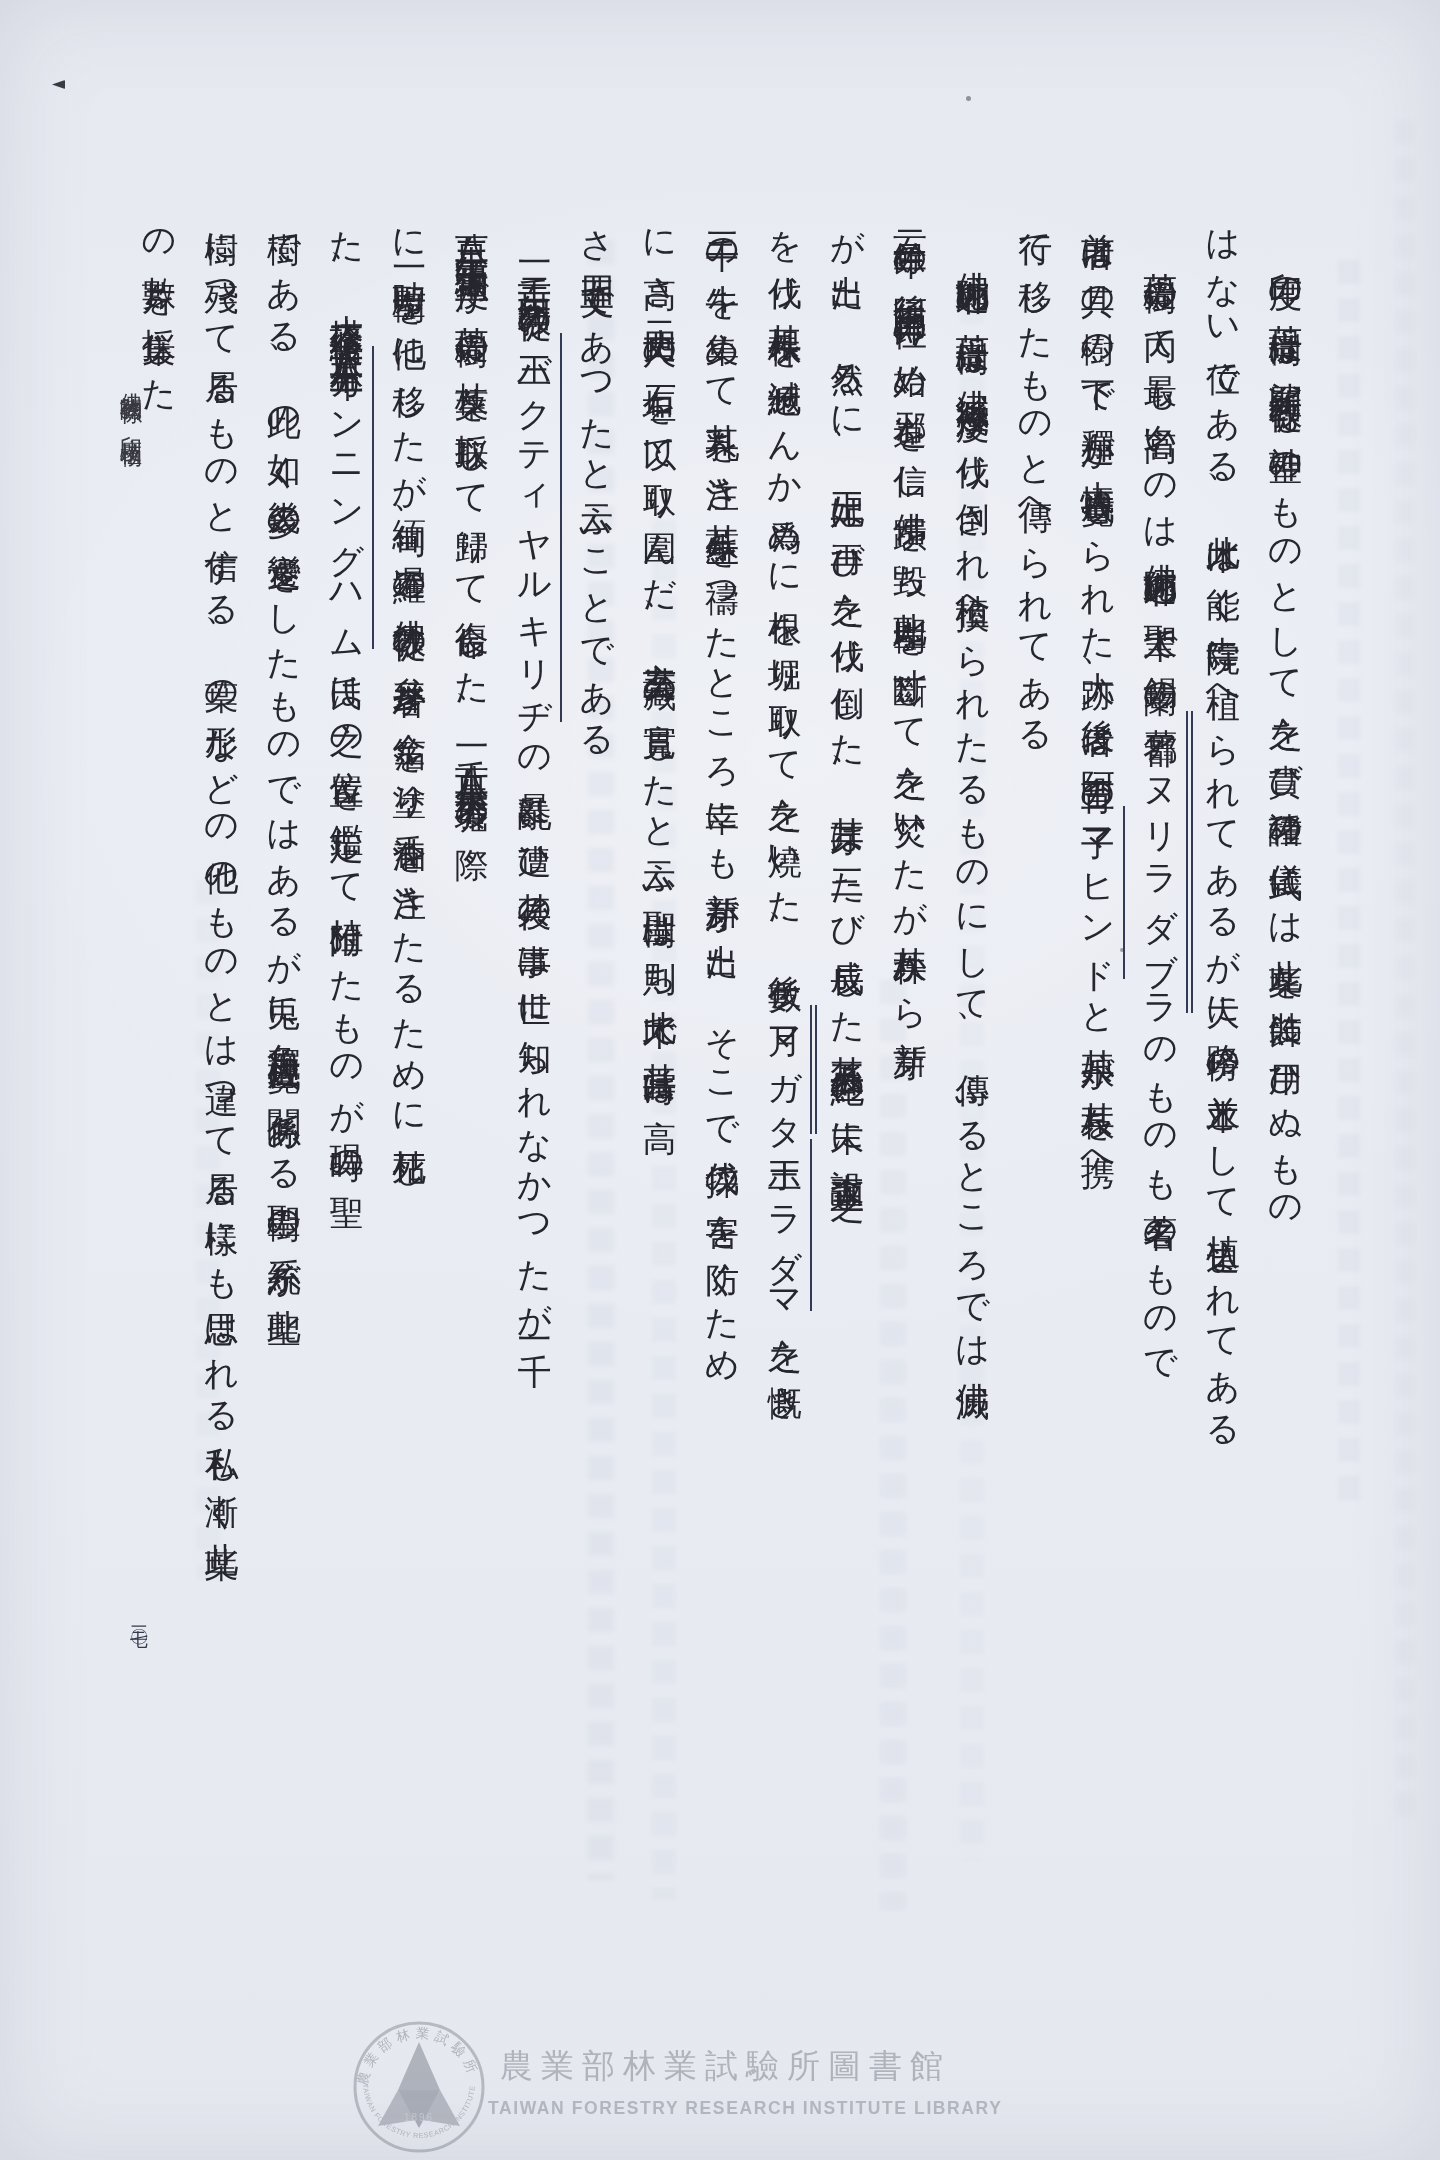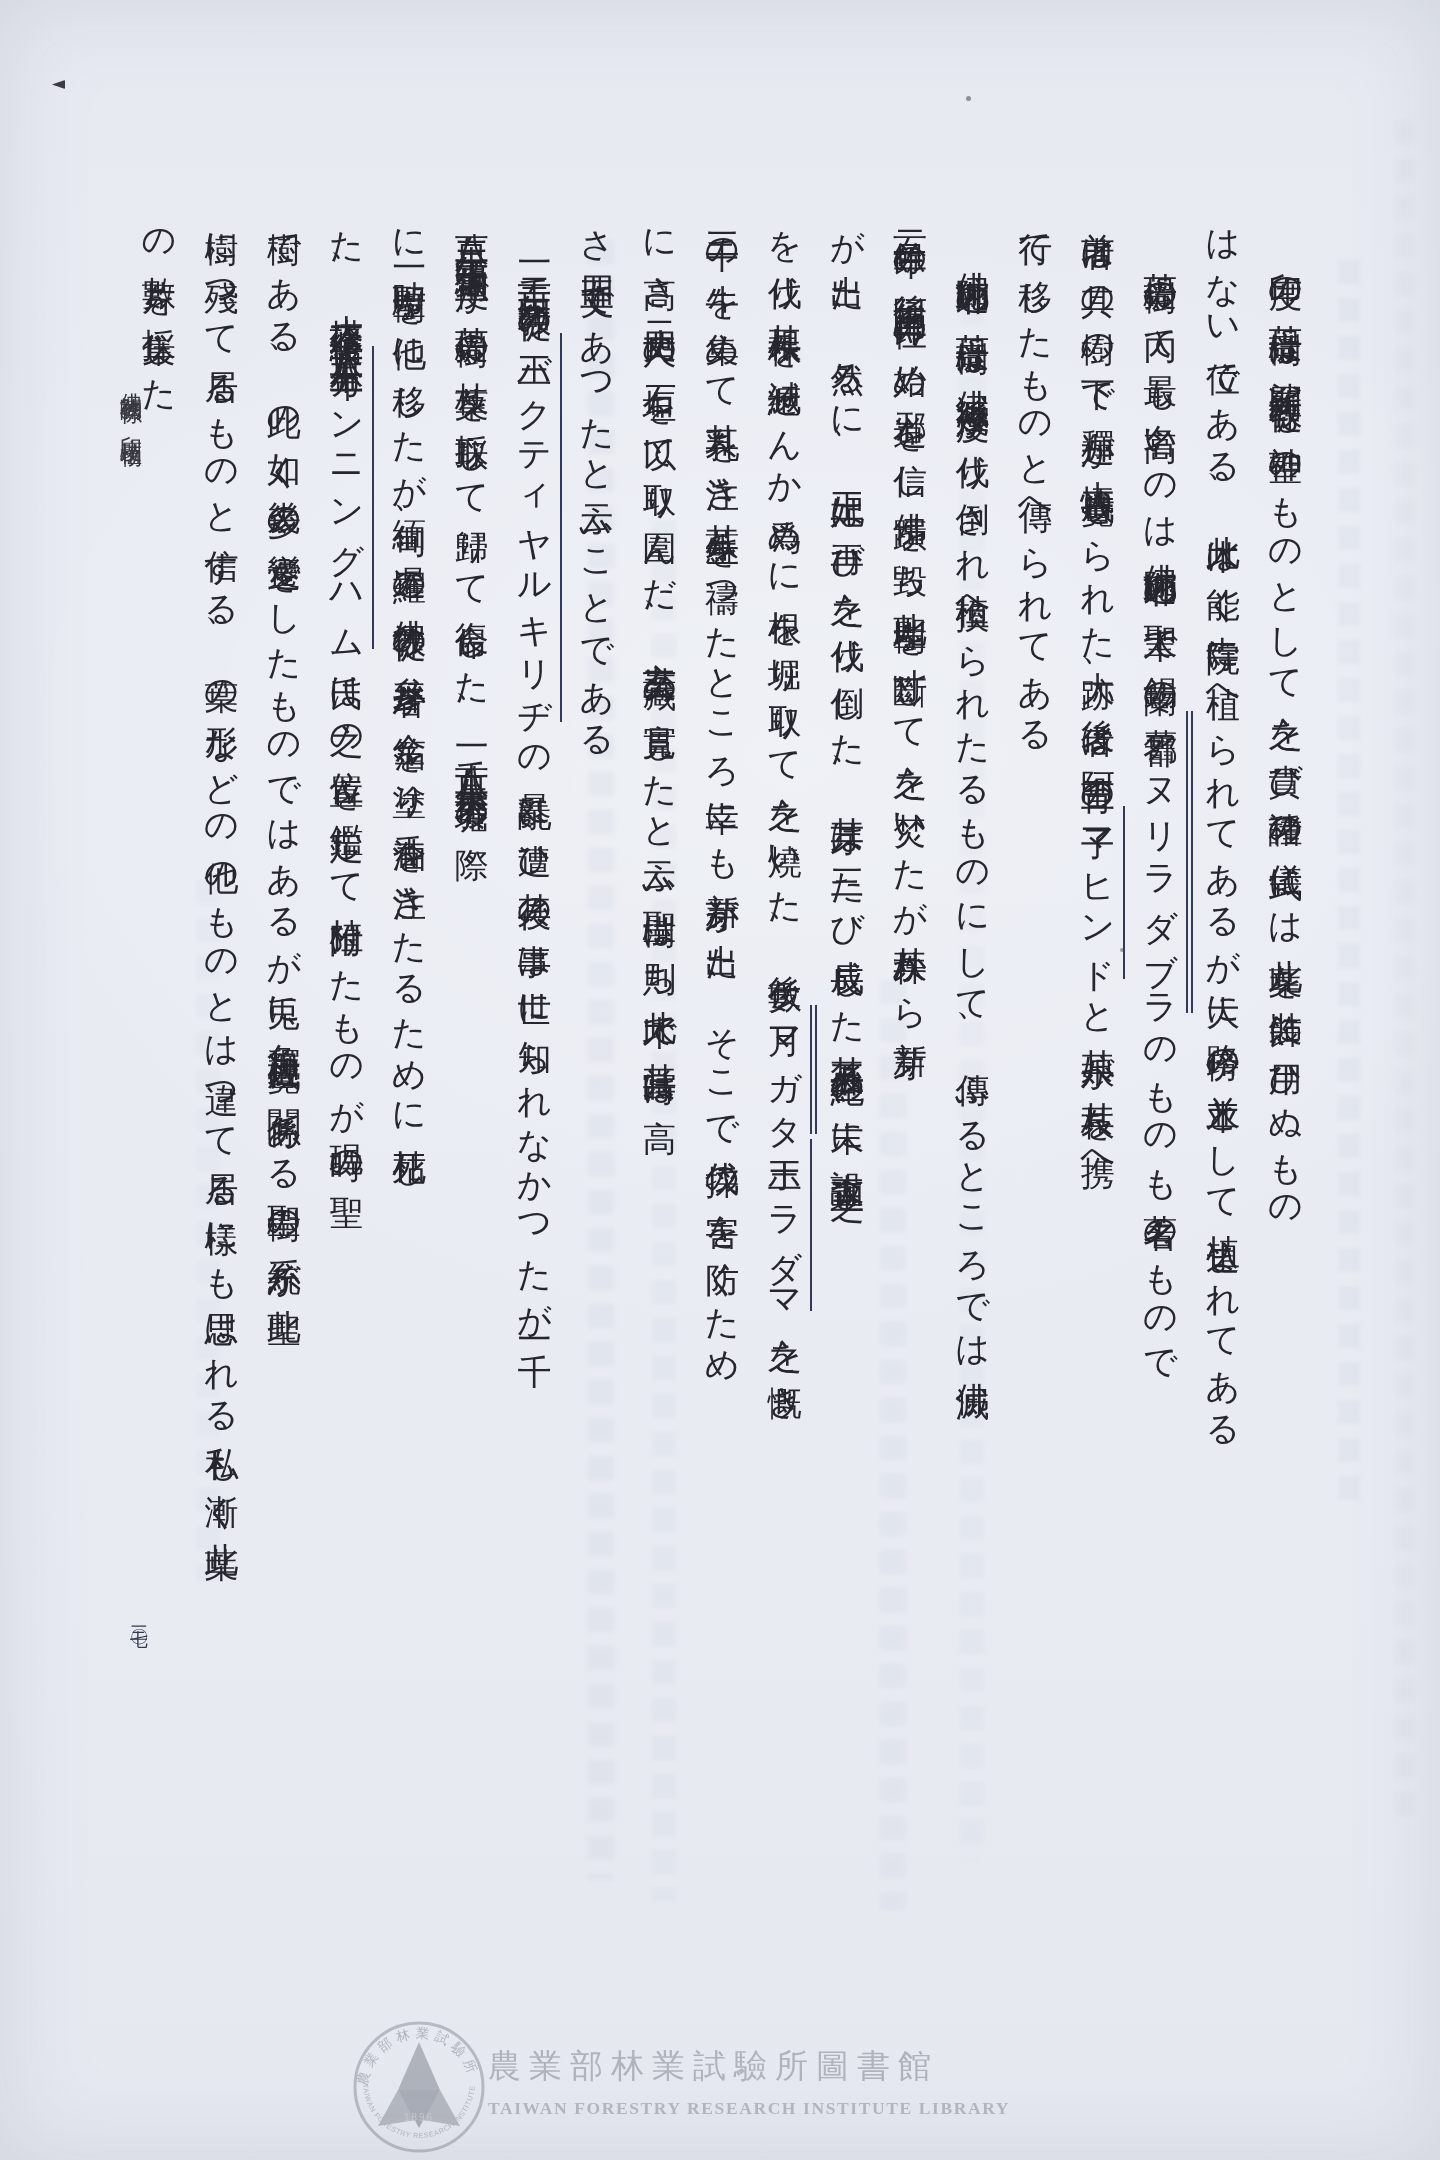--- a/index.html
+++ b/index.html
@@ -37,24 +37,24 @@
     writing-mode:vertical-rl;text-orientation:upright;
     font-size:18px;letter-spacing:2px;color:#333a4c;
   }
 
   
   .stamp{position:absolute;left:350px;top:2018px;width:760px;height:142px;color:#adb2bb;}
   .stamp-logo{position:absolute;left:0;top:0;}
   .stamp-text{position:absolute;left:138px;top:26px;white-space:nowrap;}
   .stamp-zh{
     font-family:"Liberation Sans", sans-serif;
-    font-size:33px;letter-spacing:8px;color:#aeb3bc;font-weight:400;
+    font-size:33px;letter-spacing:8px;color:#aeb3bc;font-weight:400;margin-left:12px;
   }
   .stamp-en{
-    font-family:Liberation Serif, serif;
+    font-family:Liberation Sans, sans-serif;
     font-size:17.5px;letter-spacing:1.6px;color:#b2b7c0;margin-top:9px;font-weight:bold;
   }
 
   
   .ghost{
     position:absolute;pointer-events:none;filter:blur(2px);
     background:repeating-linear-gradient(180deg,
       rgba(138,148,174,.16) 0 24px, rgba(138,148,174,0) 24px 38px);
     opacity:.5;
   }

